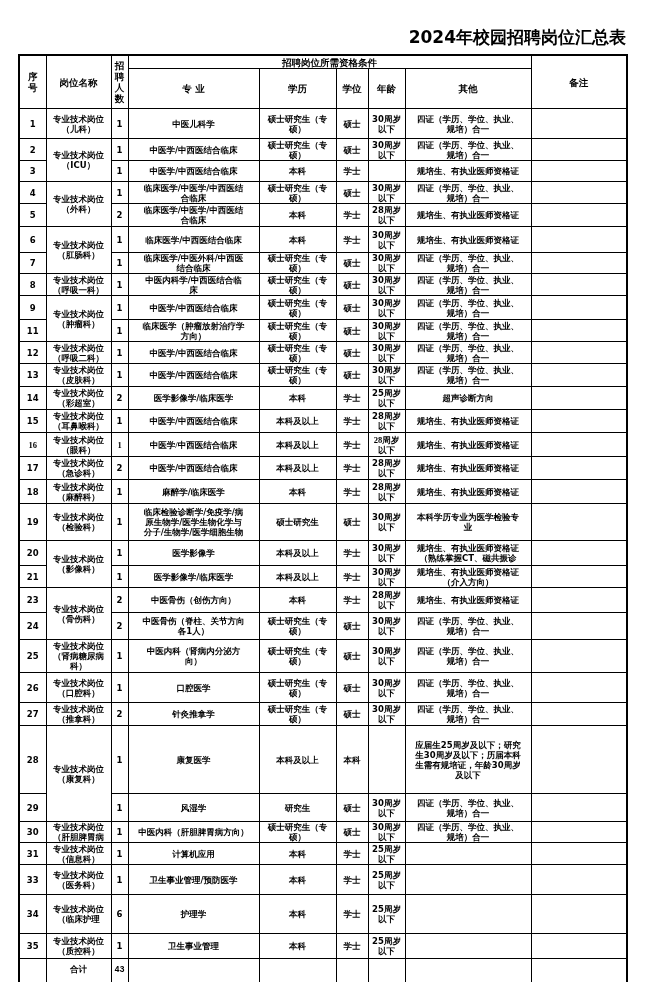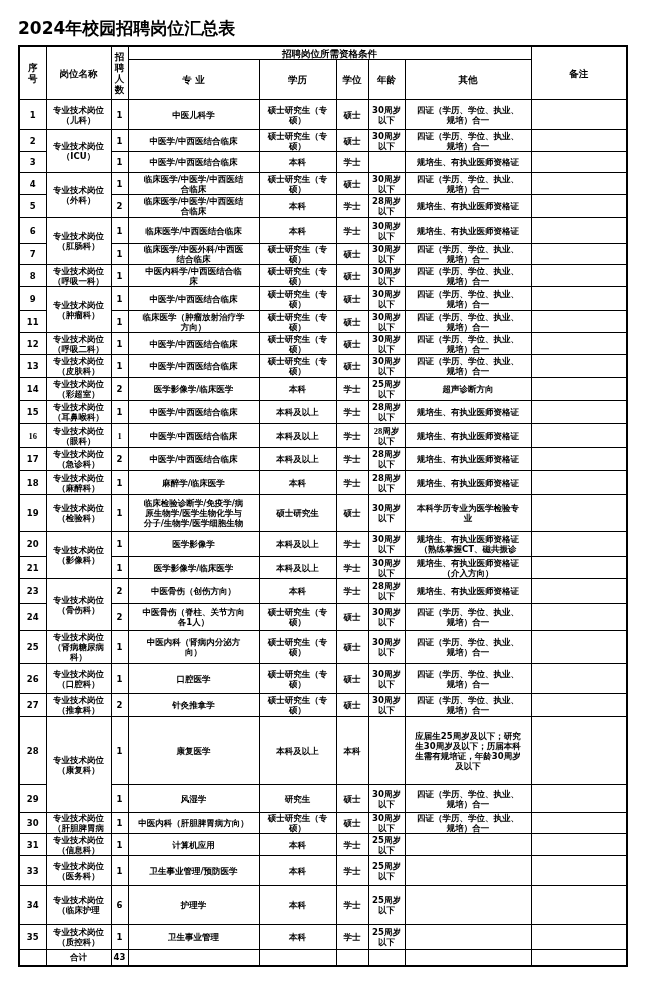--- a/index.html
+++ b/index.html
@@ -3,24 +3,24 @@
 <meta charset="utf-8">
 <style>
   html,body { margin:0; padding:0; }
   body {
     width:668px; height:982px;
     background:#ffffff;
     font-family:"DejaVu Sans", sans-serif;
     color:#000;
   }
   .title {
-    padding-top:17px;
+    padding-top:26px;
     margin-left:18px;
     width:608px;
-    text-align:left;
+    text-align:right;
     font-size:17px;
     font-weight:bold;
     white-space:nowrap;
   }
   table.recruit {
     border-collapse:collapse;
     table-layout:fixed;
     width:608px;
     margin:5px 0 0 18px;
     border:2px solid #000;
@@ -514,21 +514,21 @@
 （质控科）</td>
         <td>1</td>
         <td>卫生事业管理</td>
         <td>本科</td>
         <td>学士</td>
         <td>25周岁
 以下</td>
         <td></td>
         <td></td>
       </tr>
-      <tr style="height: 16px;">
+      <tr style="height: 24px; font-family: Liberation Mono, monospace;">
         <td></td>
         <td>合计</td>
         <td>43</td>
         <td></td>
         <td></td>
         <td></td>
         <td></td>
         <td></td>
         <td></td>
       </tr>

